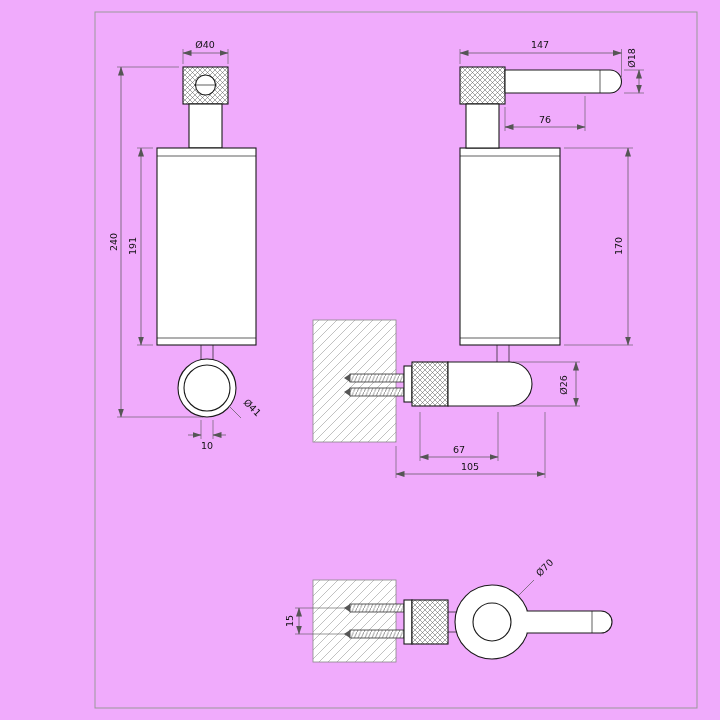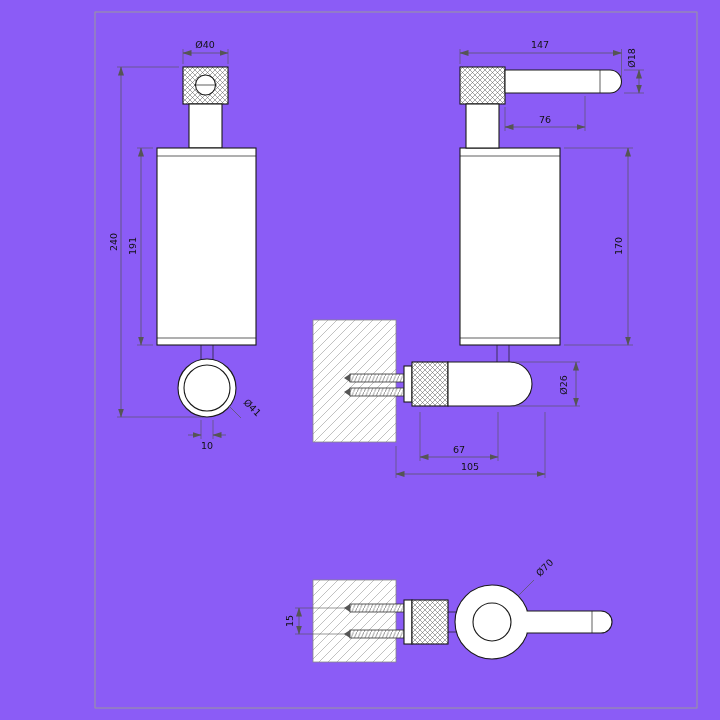--- a/index.html
+++ b/index.html
@@ -1,16 +1,16 @@
 <!DOCTYPE html>
 <html><head>
 <meta charset="utf-8">
 <style>
   html,body{margin:0;padding:0;background:#fff;}
-  .stage{width:720px;height:720px;position:relative;background:#8b5cf6;overflow:hidden;}
+  .stage{width:720px;height:720px;position:relative;background:#f0abfc;overflow:hidden;}
   svg{display:block;}
   .o   { fill:#fff; stroke:#1a1a1a; stroke-width:1.1; }
   .k   { fill:url(#knurl); stroke:#1a1a1a; stroke-width:1.1; }
   .hat { fill:url(#hatch); stroke:#888; stroke-width:.8; }
   .th  { fill:url(#thread); stroke:#333; stroke-width:.8; }
   .t   { stroke:#1a1a1a; stroke-width:.7; fill:none; }
   .ext { stroke:#555; stroke-width:.6; fill:none; }
   .dim { stroke:#555; stroke-width:.7; fill:none; marker-start:url(#as); marker-end:url(#ae); }
   .dl  { stroke:#555; stroke-width:.7; fill:none; marker-end:url(#ae); }
   .ldr { stroke:#555; stroke-width:.7; fill:none; }

